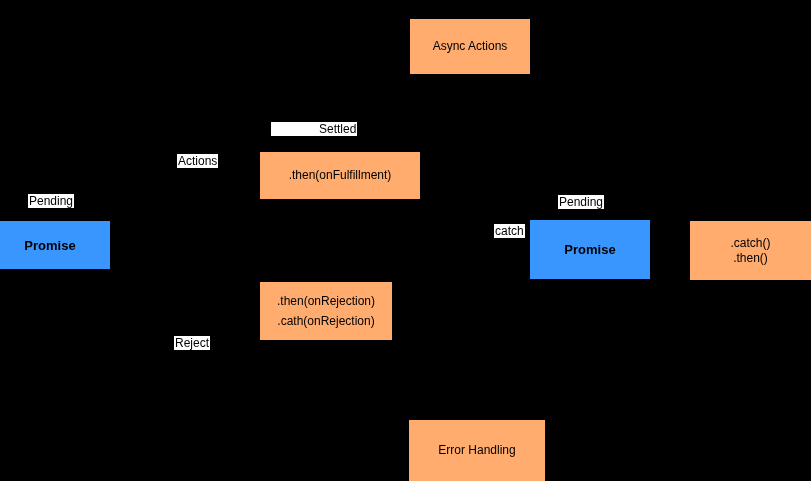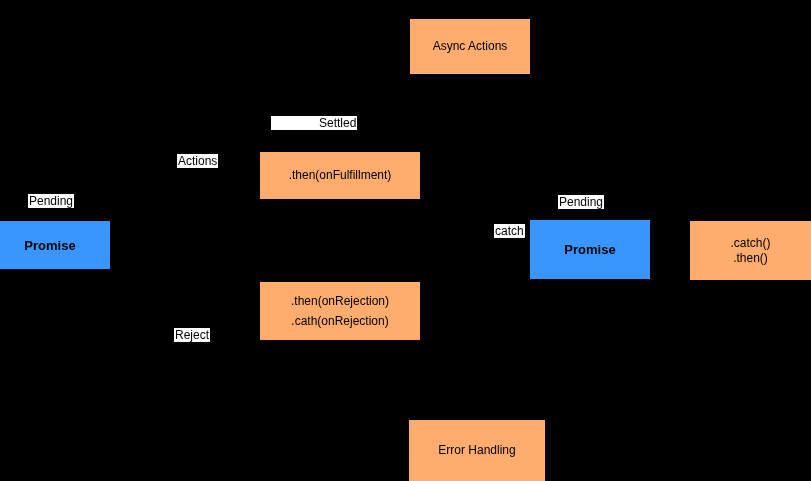--- a/index.html
+++ b/index.html
@@ -36,29 +36,29 @@
     color: #000000;
     font-size: 12px;
     line-height: 14px;
     padding: 0 1px;
     white-space: nowrap;
   }
   
   #n-async     { left: 410px; top: 19px;   width: 120px; height: 55px; }
   #n-promise-l { left: -10px; top: 221px; width: 120px; height: 48px; }
   #n-fulfill   { left: 260px; top: 152px; width: 160px; height: 47px; }
-  #n-reject    { left: 260px; top: 282px; width: 160px; height: 58px; }
+  #n-reject    { left: 260px; top: 282px; width: 132px; height: 58px; }
   #n-promise-r { left: 530px; top: 220px; width: 120px; height: 59px; }
   #n-thencatch { left: 690px; top: 221px; width: 121px; height: 59px; }
   #n-error     { left: 409px; top: 420px; width: 136px; height: 61px; }
   
   #l-pending-l { left: 28px;  top: 194px; }
   #l-fulfill   { left: 177px; top: 154px; }
-  #l-settled   { left: 271px; top: 116px; padding-left: 48px; }
-  #l-reject    { left: 174px; top: 328px; }
+  #l-settled   { left: 271px; top: 122px; padding-left: 48px; }
+  #l-reject    { left: 174px; top: 336px; }
   #l-pending-r { left: 558px; top: 195px; }
   #l-return    { left: 494px; top: 224px; }
 </style>
 </head>
 <body>
 
 <div class="canvas">
 
   <div class="node orange" id="n-async">
     <span class="line">Async Actions</span>

